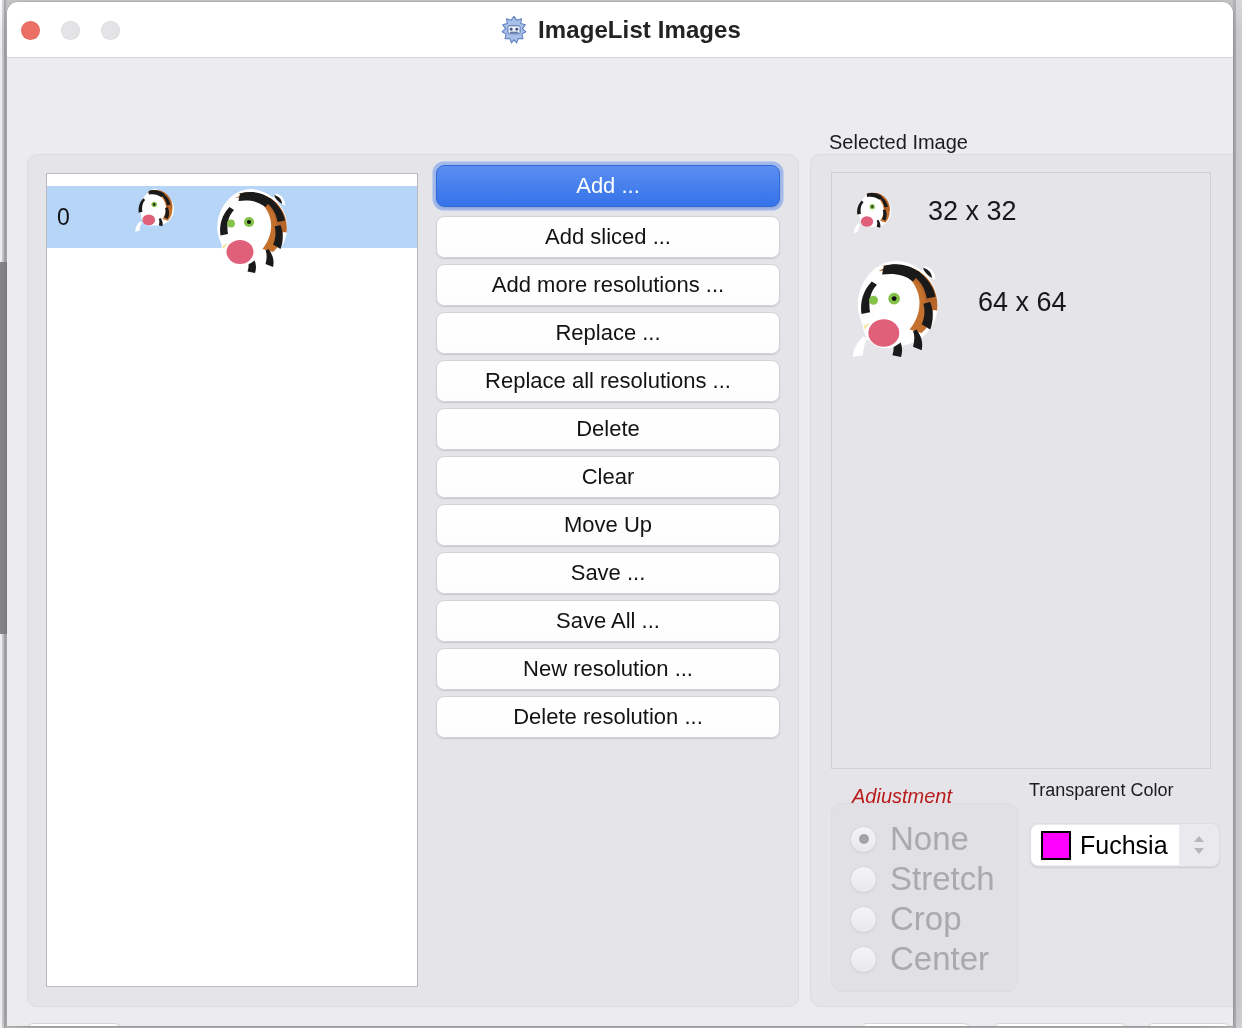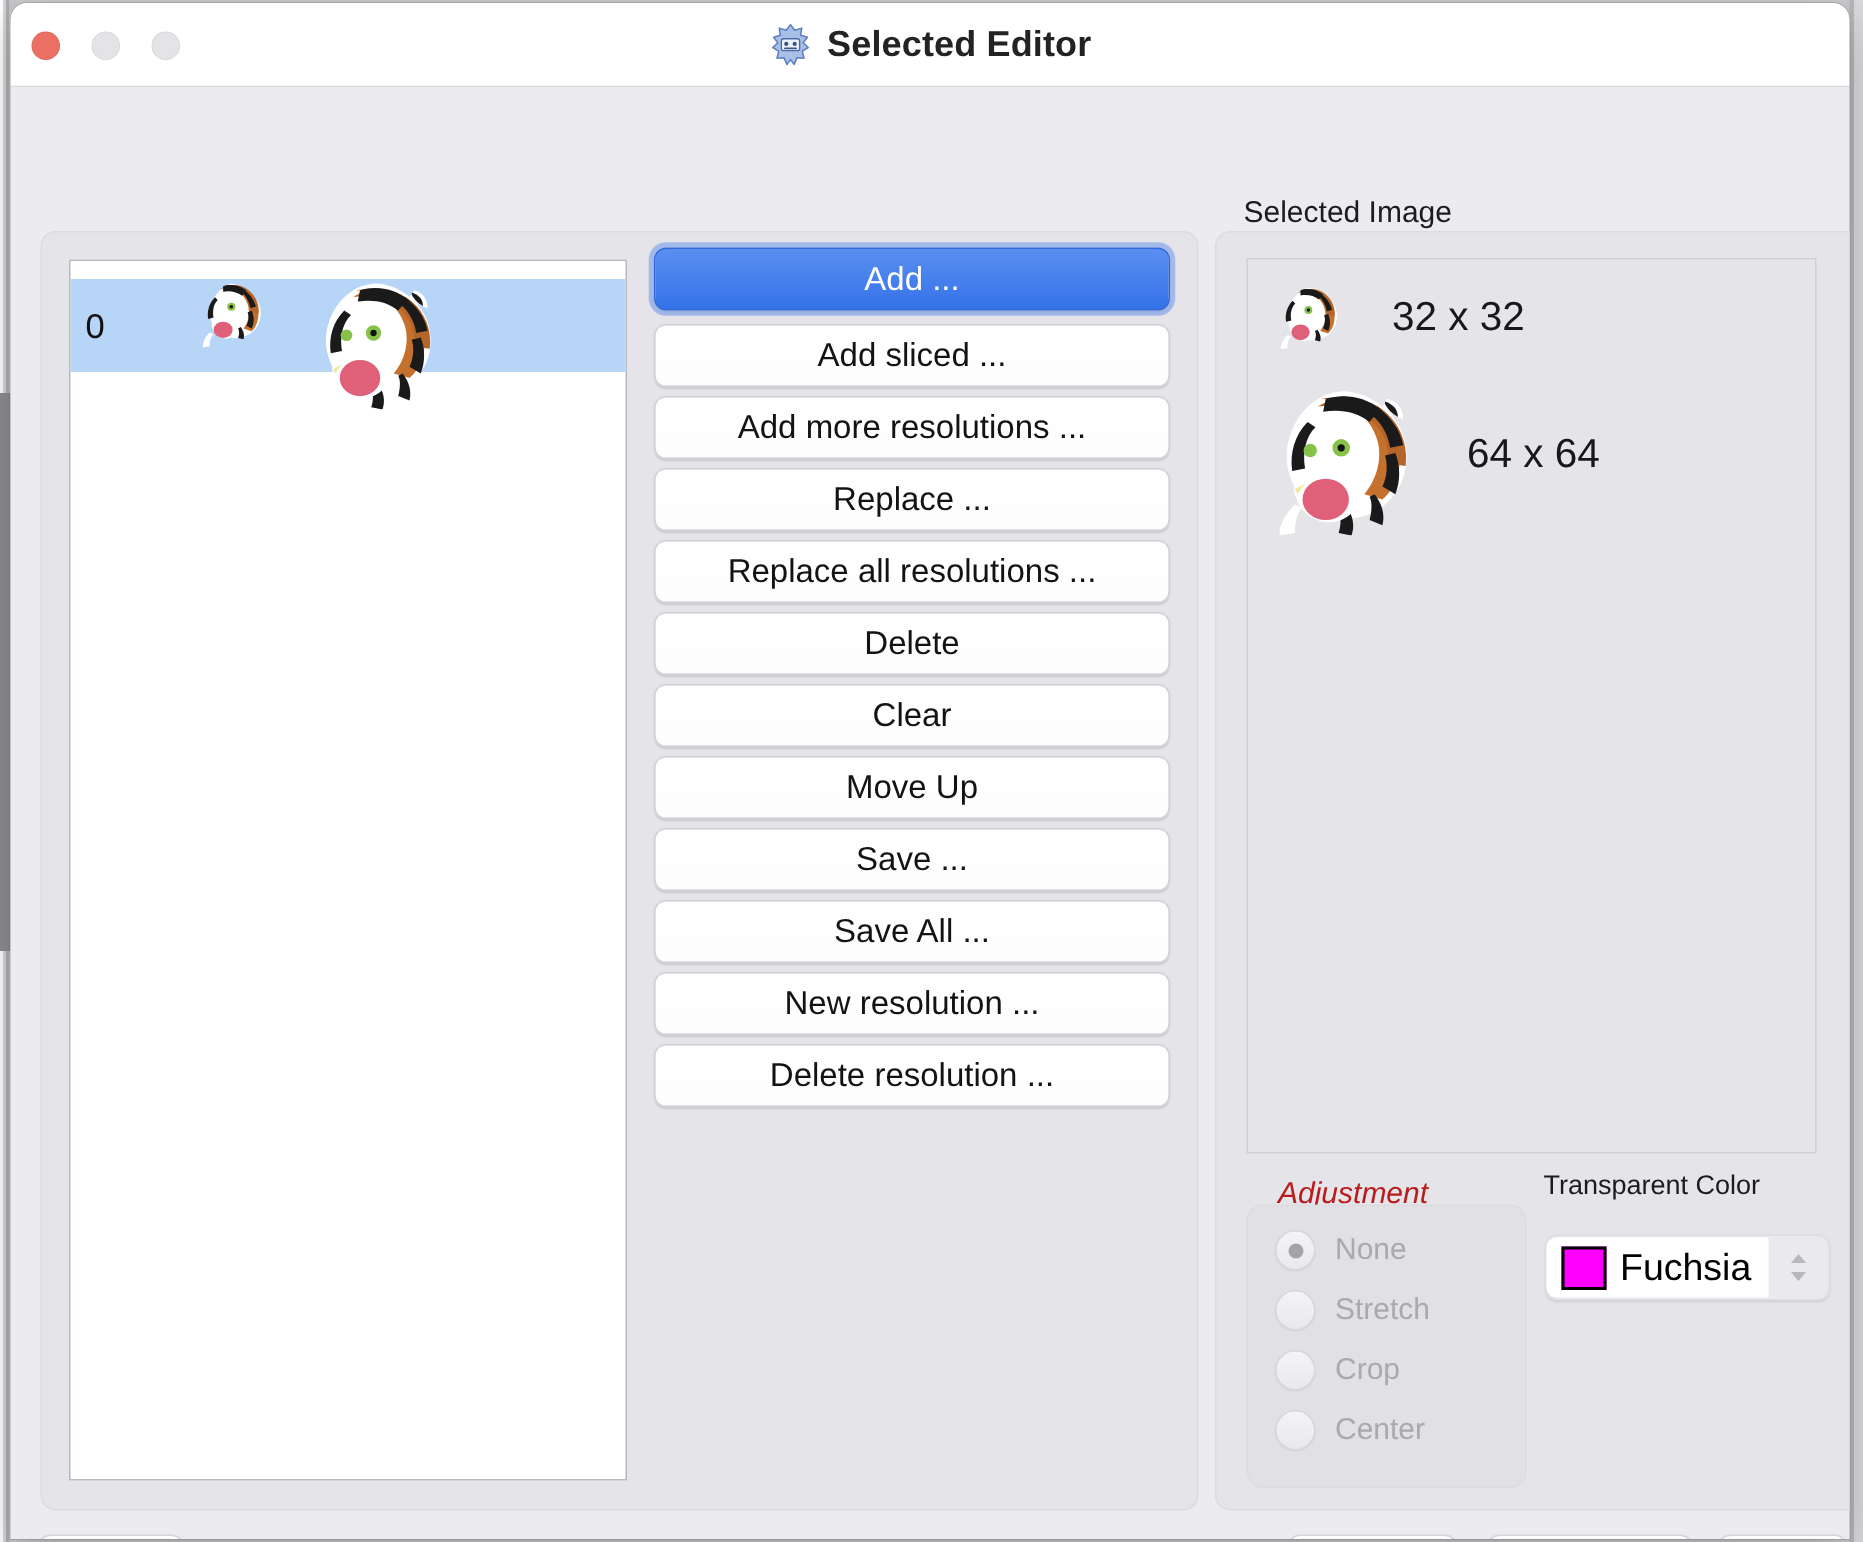--- a/index.html
+++ b/index.html
@@ -216,21 +216,21 @@
     position: relative;
   }
   .radio-dot.on::after {
     content: "";
     position: absolute;
     left: 7.5px; top: 7.5px;
     width: 10px; height: 10px;
     border-radius: 50%;
     background: #a3a3a8;
   }
-  .radio-label { font-size: 20px; color: #a9a9ae; }
+  .radio-label { font-size: 33px; color: #a9a9ae; }
 
   
   #tc-label {
     left: 1022px; top: 722px;
     font-size: 18px;
     white-space: nowrap;
   }
   #tc-combo {
     position: absolute;
     left: 1023px; top: 765px;
@@ -300,21 +300,21 @@
     <div class="traffic" id="tl-min"></div>
     <div class="traffic" id="tl-max"></div>
     <div id="title-wrap">
       <svg id="app-icon" viewBox="0 0 32 32">
         <path d="M16 1.5 19 5.5 24 4 23.2 9 28 10.5 25 14.5 28.6 17.8 24.4 20.4 25.6 25.4 20.6 25 18.6 29.8 16 26.4 13.4 29.8 11.4 25 6.4 25.4 7.6 20.4 3.4 17.8 7 14.5 4 10.5 8.8 9 8 4 13 5.5Z" fill="#a8bfe8" stroke="#5d7fc0" stroke-width="1.1" stroke-linejoin="round"></path>
         <rect x="9.5" y="11.5" width="13" height="8.5" rx="1.6" fill="#eef3fb" stroke="#4e6ba8" stroke-width="1"></rect>
         <circle cx="13" cy="15.2" r="1.5" fill="#3c5488"></circle>
         <circle cx="19" cy="15.2" r="1.5" fill="#3c5488"></circle>
         <path d="M12 18.4h8" stroke="#3c5488" stroke-width="1.2" stroke-linecap="round"></path>
       </svg>
-      <div id="window-title">Selected Editor</div>
+      <div id="window-title">ImageList Images</div>
     </div>
   </div>
 
   <div id="content">
 
     <div class="group-label" id="images-label">Images</div>
     <div class="groupbox" id="images-group">
 
       <div id="images-list">
         <div style="height:12px"></div>

